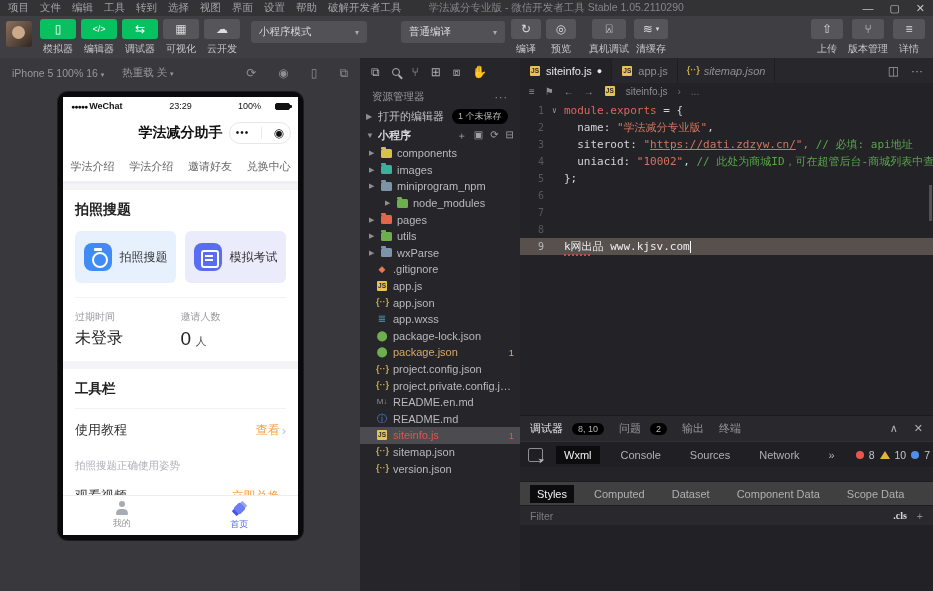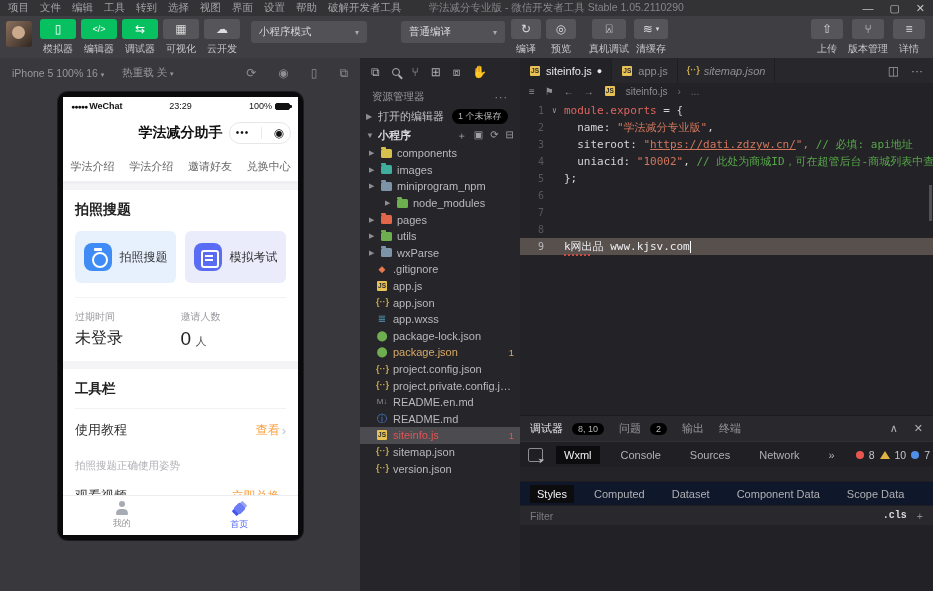--- a/index.html
+++ b/index.html
@@ -34,21 +34,21 @@
   
   .sim{width:360px;background:#39393d;position:relative;flex:none}
   .simbar{height:30px;display:flex;align-items:center;color:#98989c;font-size:10.5px;padding:0 12px;gap:18px}
   .simbar .simicons{margin-left:auto;display:flex;gap:22px;font-size:12px;color:#8e8e92}
   .phone{position:absolute;left:58px;top:34px;width:245px;height:448px;background:#0a0a0c;border-radius:10px;padding:5px;box-shadow:0 0 0 1px #1c1c1f}
   .screen{width:235px;height:438px;background:#f4f4f6;position:relative;overflow:hidden;font-family:"Liberation Sans",sans-serif;color:#222}
   .statusbar{height:18px;background:#fff;display:flex;align-items:center;padding:0 8px;font-size:9px;color:#111}
   .statusbar .dots{letter-spacing:-1px;font-size:7px}
   .statusbar .carrier{margin-left:2px;font-weight:bold;font-size:9px}
   .statusbar .time{position:absolute;left:0;right:0;text-align:center;font-weight:normal}
-  .statusbar .batt{margin-left:auto;display:flex;align-items:center;gap:3px;font-size:9px;z-index:1}
+  .statusbar .batt{margin-left:auto;display:flex;align-items:center;gap:14px;font-size:9px;z-index:1}
   .batt-ic{width:15px;height:7px;border:1px solid #111;border-radius:2px;position:relative;background:#111}
   .batt-ic:after{content:"";position:absolute;right:-3px;top:1.5px;width:2px;height:3px;background:#111;border-radius:0 1px 1px 0}
   .navbar{height:36px;background:#fff;position:relative;display:flex;align-items:center;justify-content:center}
   .nav-title{font-size:14px;font-weight:bold;color:#111}
   .capsule{position:absolute;right:7px;top:7px;width:62px;height:22px;background:#fff;border:1px solid #e7e7e9;border-radius:12px;display:flex;align-items:center;justify-content:space-around;color:#111}
   .capsule .dots3{font-size:10px;letter-spacing:1px;line-height:0}
   .capsule .divider{width:1px;height:12px;background:#ebebed}
   .capsule .target{font-size:12px;line-height:0}
   .ptabs{height:31px;background:#fff;display:flex;align-items:center;justify-content:space-around;font-size:11px;color:#666;border-bottom:1px solid #f0f0f2;box-shadow:0 1px 3px rgba(0,0,0,.04)}
   .card{background:#fff;margin-top:8px;padding:11px 12px}
@@ -149,25 +149,25 @@
   .inspect{width:15px;height:14px;border:1px solid #8e8e92;border-radius:2px;position:relative;flex:none}
   .inspect:after{content:"➤";position:absolute;right:-3px;bottom:-4px;font-size:8px;color:#b0b0b4;transform:rotate(-15deg)}
   .dtab{padding:3px 8px;cursor:pointer}
   .dtab.active{background:#0c0c0e;color:#f2f2f4}
   .c-counts{margin-left:auto;display:flex;align-items:center;gap:5px;font-size:10.5px;color:#c6c6ca}
   .mark{display:inline-block;width:8px;height:8px;border-radius:50%}
   .mark.err{background:#e9564f}
   .mark.warn{width:0;height:0;border-radius:0;border-left:5px solid transparent;border-right:5px solid transparent;border-bottom:8px solid #e2b341}
   .mark.info{background:#4f8ee9}
   .c-strip{height:14px;background:#242428;flex:none}
-  .c-row3{height:24px;display:flex;gap:13px;padding:0 10px;align-items:center;background:#0f172a;font-size:11px;color:#b0b0b4;border-top:1px solid #1d1d21;flex:none}
+  .c-row3{height:24px;display:flex;gap:13px;padding:0 10px;align-items:center;background:#404040;font-size:11px;color:#b0b0b4;border-top:1px solid #1d1d21;flex:none}
   .stab{padding:3px 7px;cursor:pointer;white-space:nowrap}
   .stab.active{background:#0c0c0e;color:#f2f2f4}
   .c-row4{height:20px;display:flex;align-items:center;padding:0 10px;font-size:10.5px;color:#7c7c80;border-top:1px solid #1d1d21;flex:none}
-  .c-row4 .cls{margin-left:auto;color:#dadade;font-family:Liberation Mono, monospace;font-size:10px;font-weight:bold}
+  .c-row4 .cls{margin-left:auto;color:#dadade;font-family:Liberation Serif, serif;font-size:10px;font-weight:bold}
   .c-row4 .plus{margin-left:10px;color:#8e8e92}
   .c-empty{flex:1;background:#222226}
 </style>
 </head>
 <body>
 
 <div class="titlebar">
   <span class="menu-item">项目</span>
   <span class="menu-item">文件</span>
   <span class="menu-item">编辑</span>

